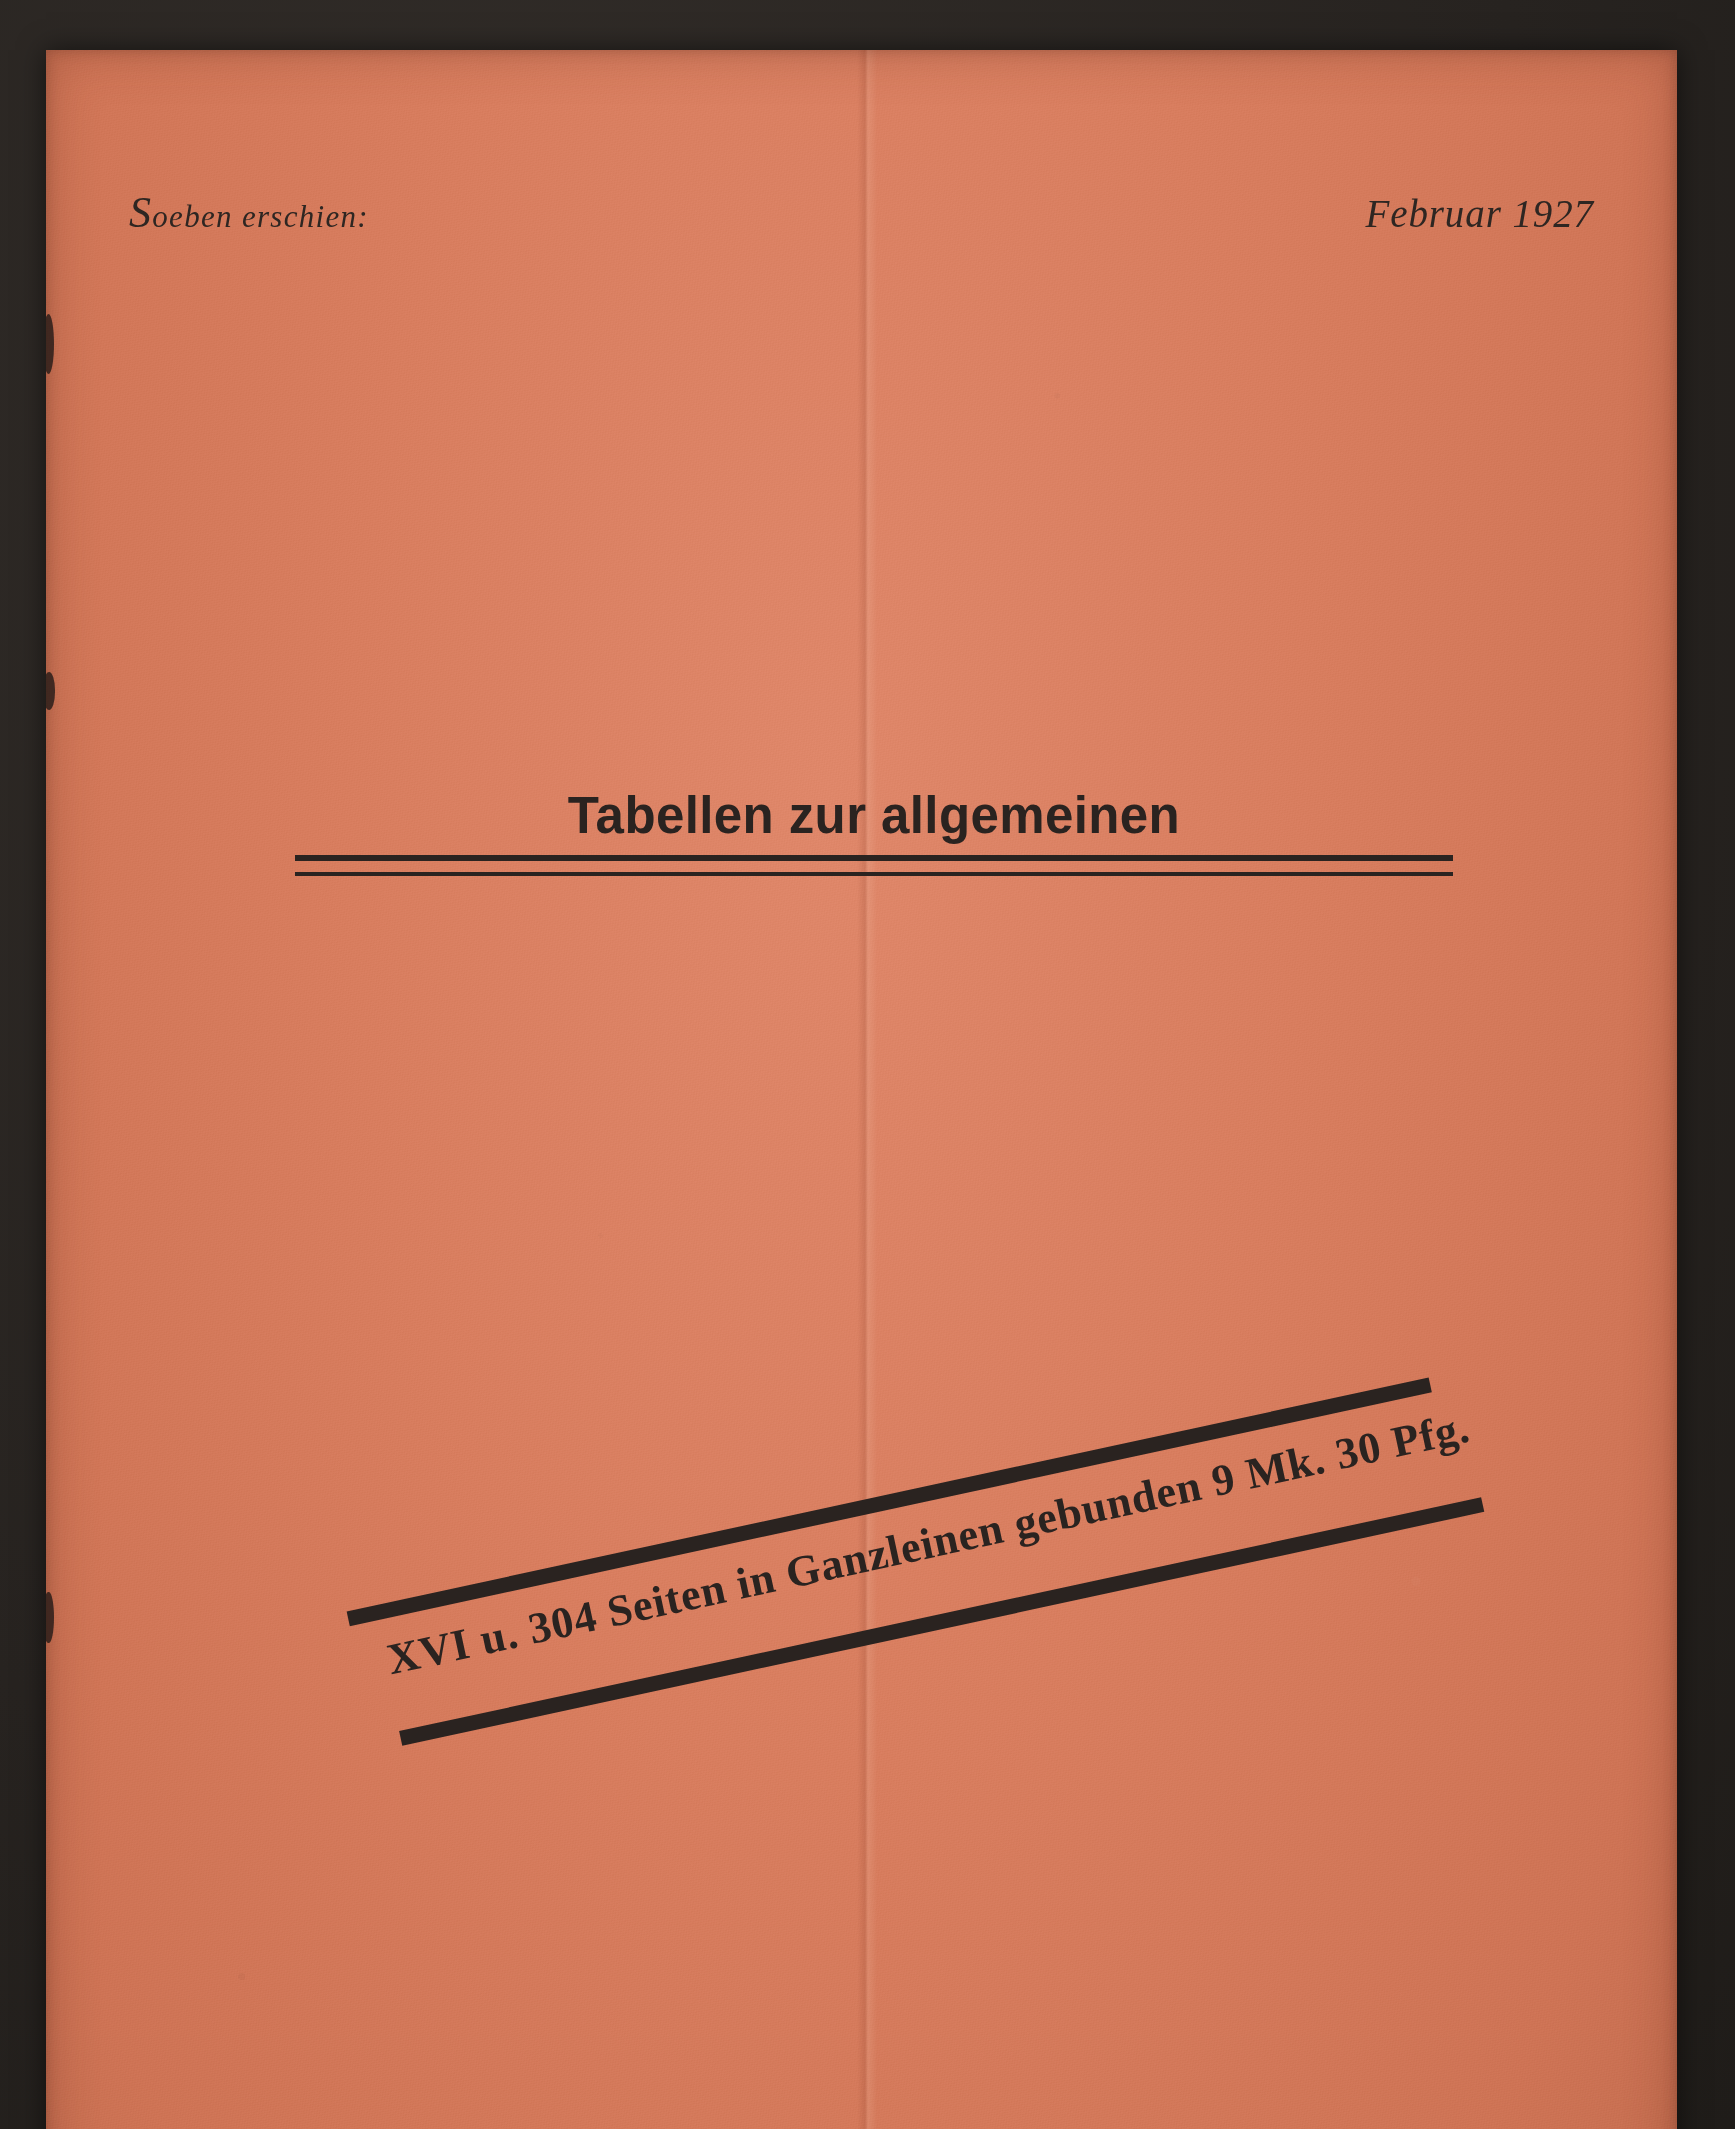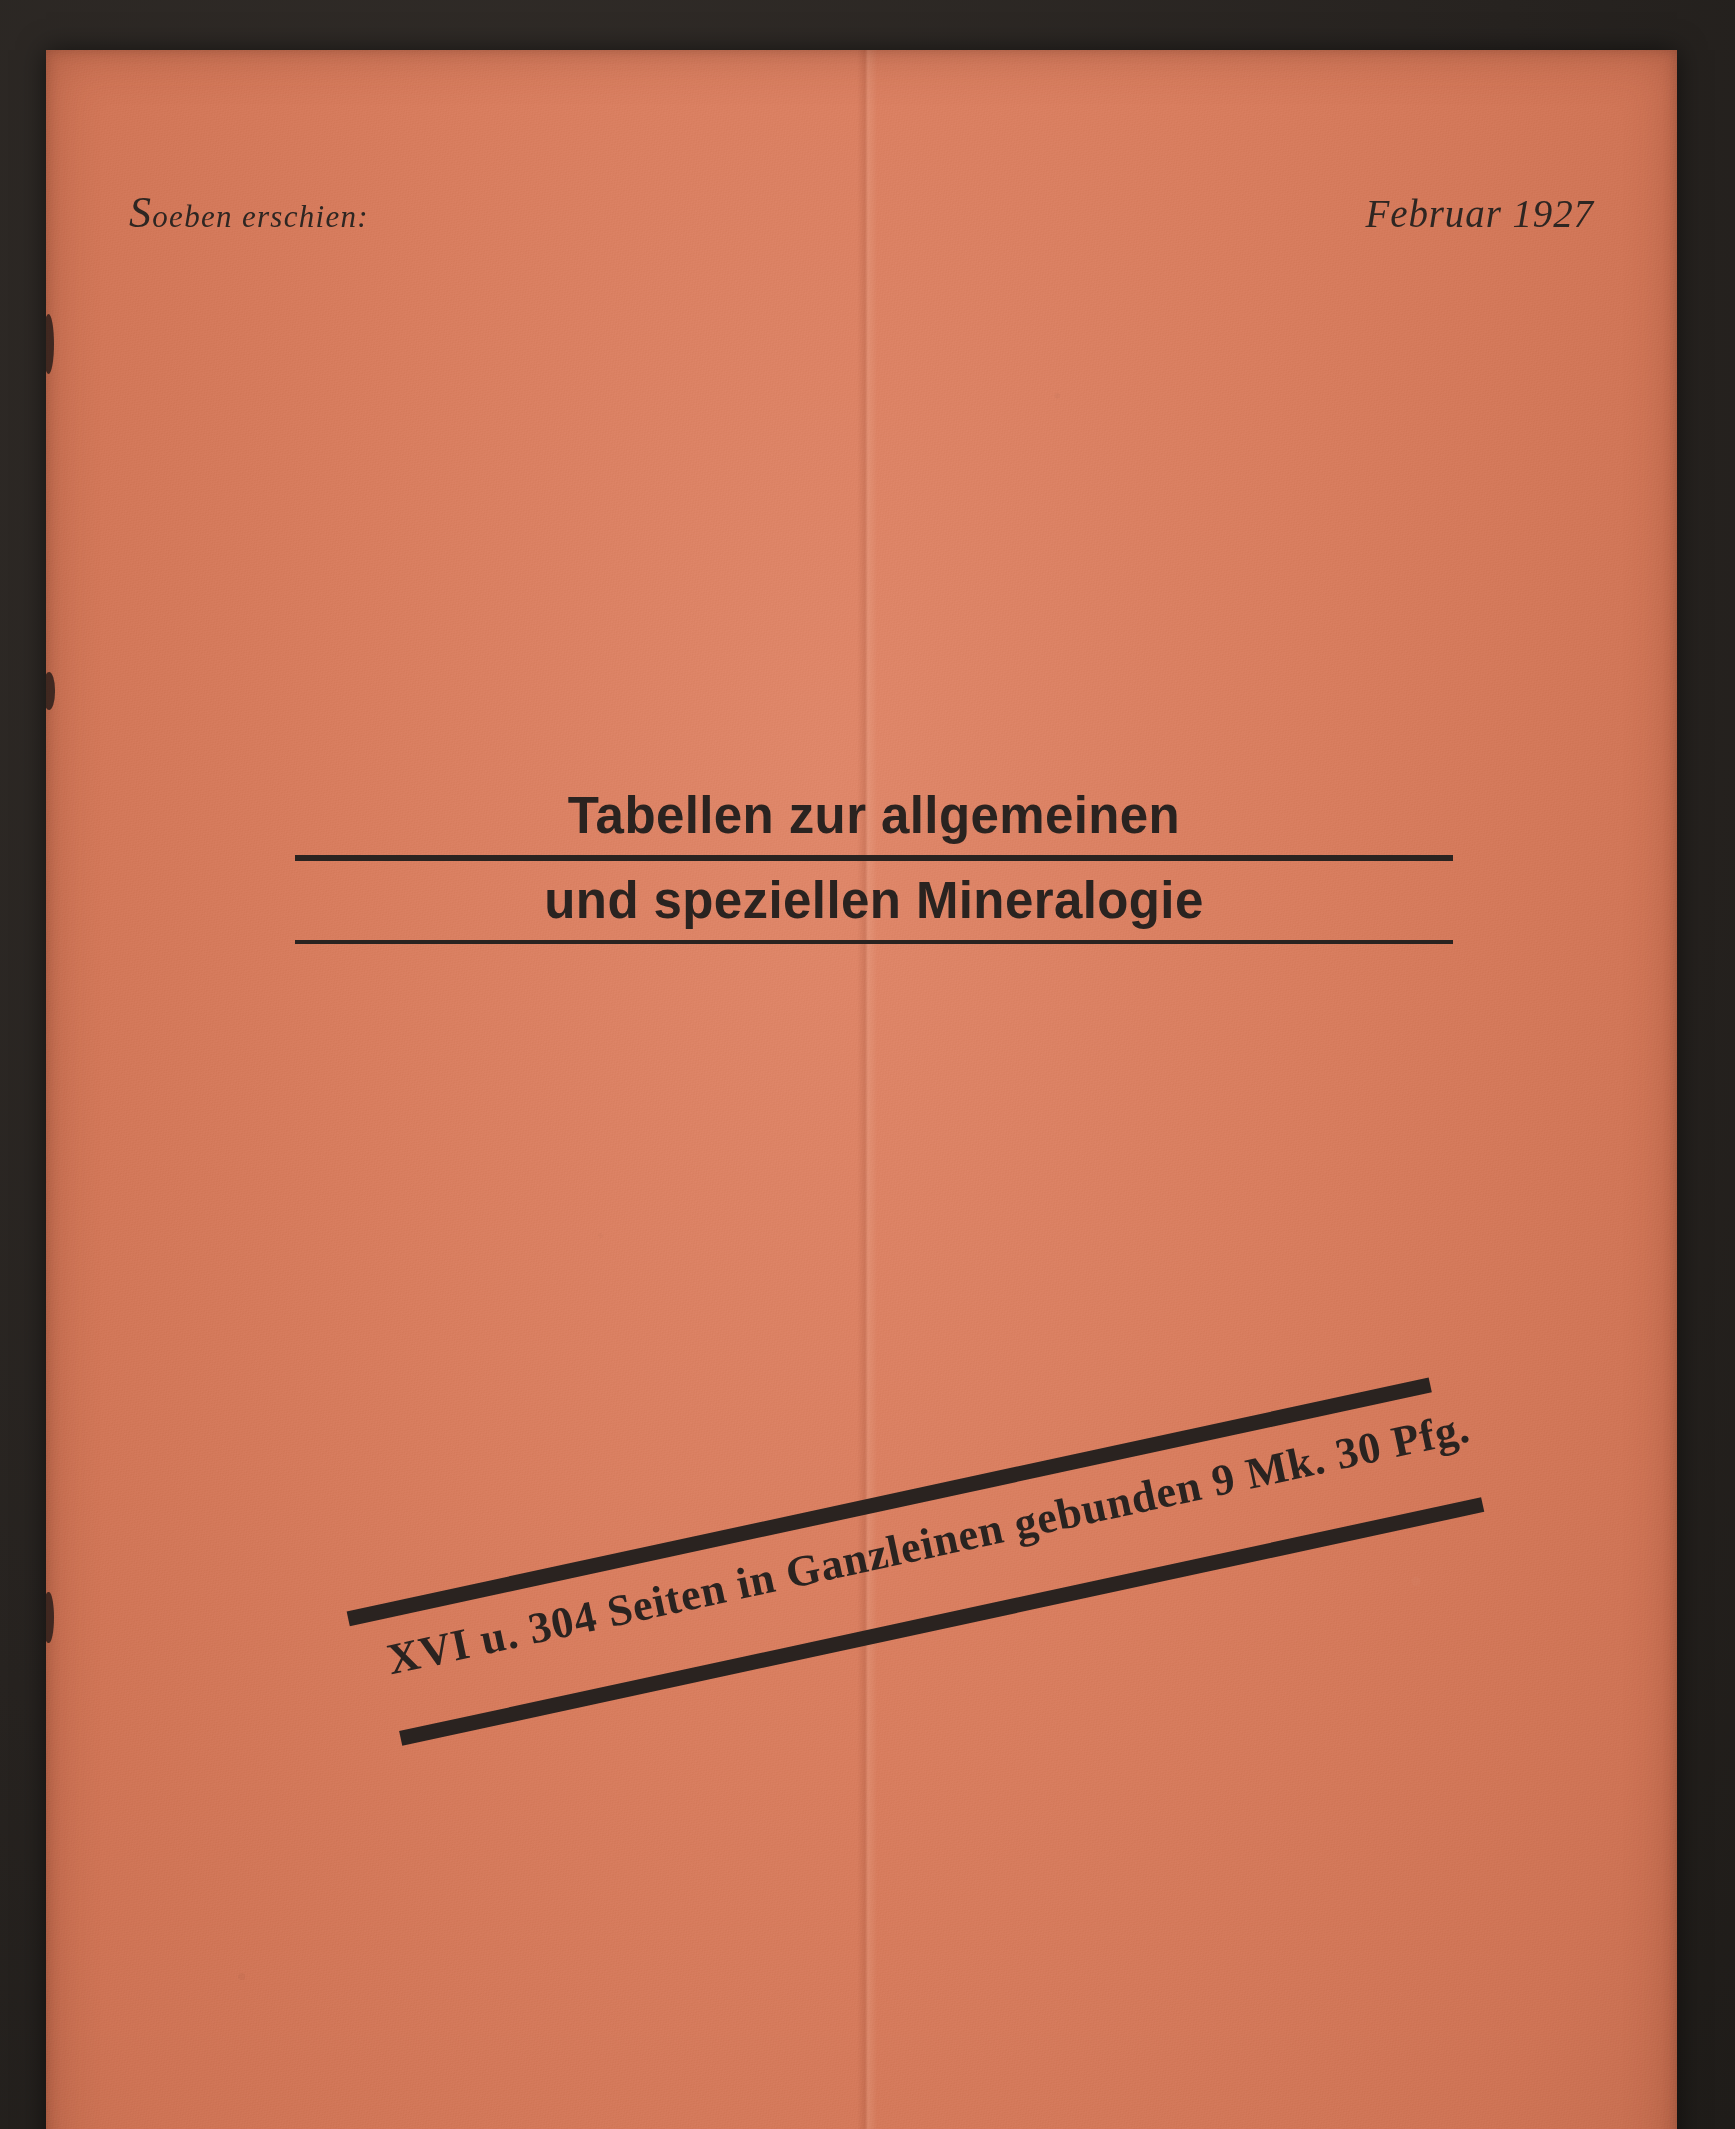--- a/index.html
+++ b/index.html
@@ -223,21 +223,20 @@
       <div id="soeben-erschien">
         <span class="drop">S</span><span>oeben erschien:</span>
       </div>
       <div id="issue-date">Februar 1927</div>
     </div>
 
 
     <div id="title-block">
       <div class="title-line">Tabellen zur allgemeinen</div>
       <div class="title-rule"></div>
-      <div class="title-line">und speziellen Mineralogie</div>
       <div class="title-rule thin"></div>
     </div>
 
 
     <div id="price-banner">
       <div class="banner-bar" id="banner-bar-top"></div>
       <div id="price-text">XVI u. 304 Seiten in Ganzleinen gebunden 9 Mk. 30 Pfg.</div>
       <div class="banner-bar" id="banner-bar-bottom"></div>
     </div>
 

